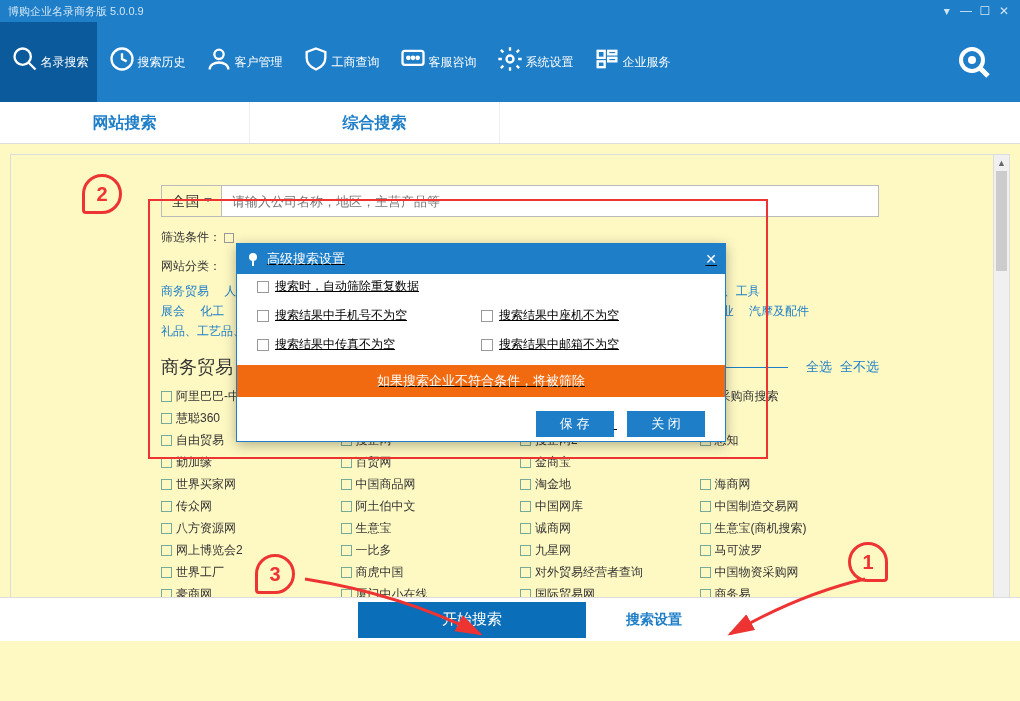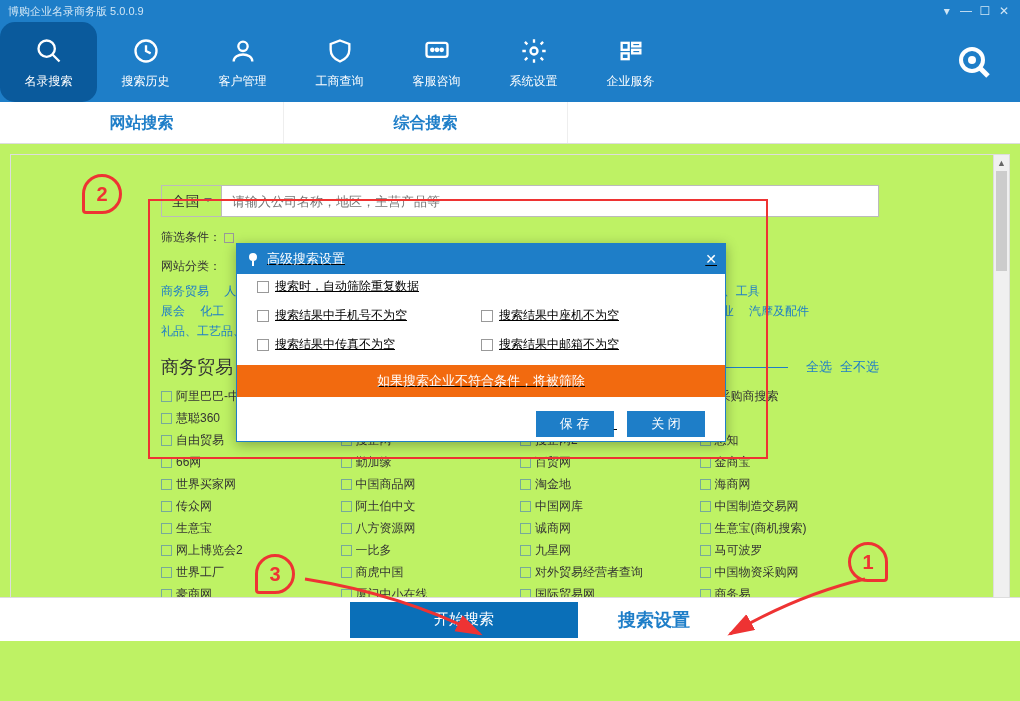--- a/index.html
+++ b/index.html
@@ -1,34 +1,34 @@
 <!DOCTYPE html>
 <html><head>
 <meta charset="utf-8">
 <style>
 * { margin:0; padding:0; box-sizing:border-box; font-family:"Microsoft YaHei",Arial,sans-serif; }
 body { background:#f0f0f0; width:1020px; height:701px; overflow:hidden; position:relative; }
-.app { width:1020px; height:701px; background:#bef264; }
+.app { width:1020px; height:701px; background:#fef9c3; }
 
 
 .titlebar { height:22px; background:#1e7ec8; color:#d0e6f5; font-size:11px; padding:4px 8px; display:flex; justify-content:space-between; align-items:center; }
 .titlebar .winbtns span { display:inline-block; width:16px; text-align:center; color:#d0e6f5; font-size:12px; cursor:pointer; }
 
 
 .topnav { height:80px; background:#1e7ec8; display:flex; align-items:center; }
-.navbtn { width:97px; height:80px; display:flex; flex-direction:column; align-items:center; justify-content:center; color:#fff; font-size:12px; cursor:pointer;border-radius:15px; }
+.navbtn { width:97px; height:80px; display:flex; align-items:center; justify-content:center; color:#fff; font-size:12px; cursor:pointer; }
 .navbtn.active { background:#0a5a9c; }
 .navbtn .icon { width:32px; height:32px; margin-bottom:6px; display:flex; align-items:center; justify-content:center; }
 .navbtn .icon svg { width:28px; height:28px; fill:none; stroke:#fff; stroke-width:2; }
 .brand { margin-left:auto; display:flex; align-items:center; color:#fff; font-size:26px; font-weight:bold; padding-right:20px; }
 .brand svg { width:36px; height:36px; margin-right:8px; }
 
 
 .subtabs { height:42px; background:#fff; display:flex; border-bottom:1px solid #ddd; }
-.subtab { width:284px; text-align:center; line-height:42px; font-size:16px; color:#1e7ec8; font-weight:bold; cursor:pointer; border-right:1px solid #eee; }
+.subtab { width:250px; text-align:center; line-height:42px; font-size:16px; color:#1e7ec8; font-weight:bold; cursor:pointer; border-right:1px solid #eee; }
 .subtab:nth-child(2) { color:#1e7ec8; }
 
 
 .main { position:relative; height:497px; padding:10px; }
 .scrollarea { height:100%; overflow:hidden; border:1px solid #ddd; position:relative; }
 .scrollcontent { padding:30px 130px 0 150px; position:relative; }
 
 
 .searchrow { display:flex; border:1px solid #bbb; height:32px; }
 .region { width:60px; border-right:1px solid #bbb; text-align:center; line-height:30px; font-size:14px; color:#333; cursor:pointer; }
@@ -53,21 +53,21 @@
 
 .grid { margin-top:6px; }
 .gridrow { display:flex; font-size:12px; line-height:22px; }
 .gridcell { width:25%; display:flex; align-items:center; }
 .gridcell .cb { display:inline-block; width:11px; height:11px; border:1px solid #7a9; margin-right:4px; cursor:pointer; flex-shrink:0; }
 .gridcell span { color:#333; }
 
 
 .bottombar { position:absolute; left:0; right:0; bottom:0; height:44px; background:#fff; border-top:1px solid #ddd; display:flex; align-items:center; justify-content:center;padding-left:20px; }
 .startbtn { width:228px; height:36px; background:#0a6fb8; color:#fff; font-size:15px; border:none; cursor:pointer; }
-.settingslink { color:#1e7ec8; font-size:18px; font-weight:bold; margin-left:40px; cursor:pointer; }
+.settingslink { color:#1e7ec8; font-size:14px; font-weight:bold; margin-left:40px; cursor:pointer; }
 
 
 .modal { position:absolute; left:236px; top:243px; width:490px; background:#fff; border:1px solid #1e7ec8; box-shadow:0 3px 12px rgba(0,0,0,.3); z-index:100;text-decoration:underline; }
 .modal-hd { height:30px; background:#1e7ec8; color:#fff; display:flex; align-items:center; padding:0 8px; font-size:13px; }
 .modal-hd .pin { width:16px; height:16px; margin-right:6px; }
 .modal-hd .close { margin-left:auto; cursor:pointer; font-size:14px; }
 .modal-body { padding:4px 20px; font-size:12px; }
 .mrow { display:flex; margin-bottom:12px; }
 .mcell { width:50%; display:flex; align-items:center; }
 .mcell .cb { display:inline-block; width:12px; height:12px; border:1px solid #999; margin-right:6px; cursor:pointer; }
@@ -274,24 +274,20 @@
                 <span>搜企网2</span>
               </div>
               <div class="gridcell">
                 <span class="cb"></span>
                 <span>悉知</span>
               </div>
             </div>
             <div class="gridrow">
               <div class="gridcell">
                 <span class="cb"></span>
-                <span>66网</span>
-              </div>
-              <div class="gridcell">
-                <span class="cb"></span>
                 <span>勤加缘</span>
               </div>
               <div class="gridcell">
                 <span class="cb"></span>
                 <span>百贸网</span>
               </div>
               <div class="gridcell">
                 <span class="cb"></span>
                 <span>金商宝</span>
               </div>
@@ -328,25 +324,25 @@
                 <span>中国网库</span>
               </div>
               <div class="gridcell">
                 <span class="cb"></span>
                 <span>中国制造交易网</span>
               </div>
             </div>
             <div class="gridrow">
               <div class="gridcell">
                 <span class="cb"></span>
+                <span>八方资源网</span>
+              </div>
+              <div class="gridcell">
+                <span class="cb"></span>
                 <span>生意宝</span>
-              </div>
-              <div class="gridcell">
-                <span class="cb"></span>
-                <span>八方资源网</span>
               </div>
               <div class="gridcell">
                 <span class="cb"></span>
                 <span>诚商网</span>
               </div>
               <div class="gridcell">
                 <span class="cb"></span>
                 <span>生意宝(商机搜索)</span>
               </div>
             </div>

